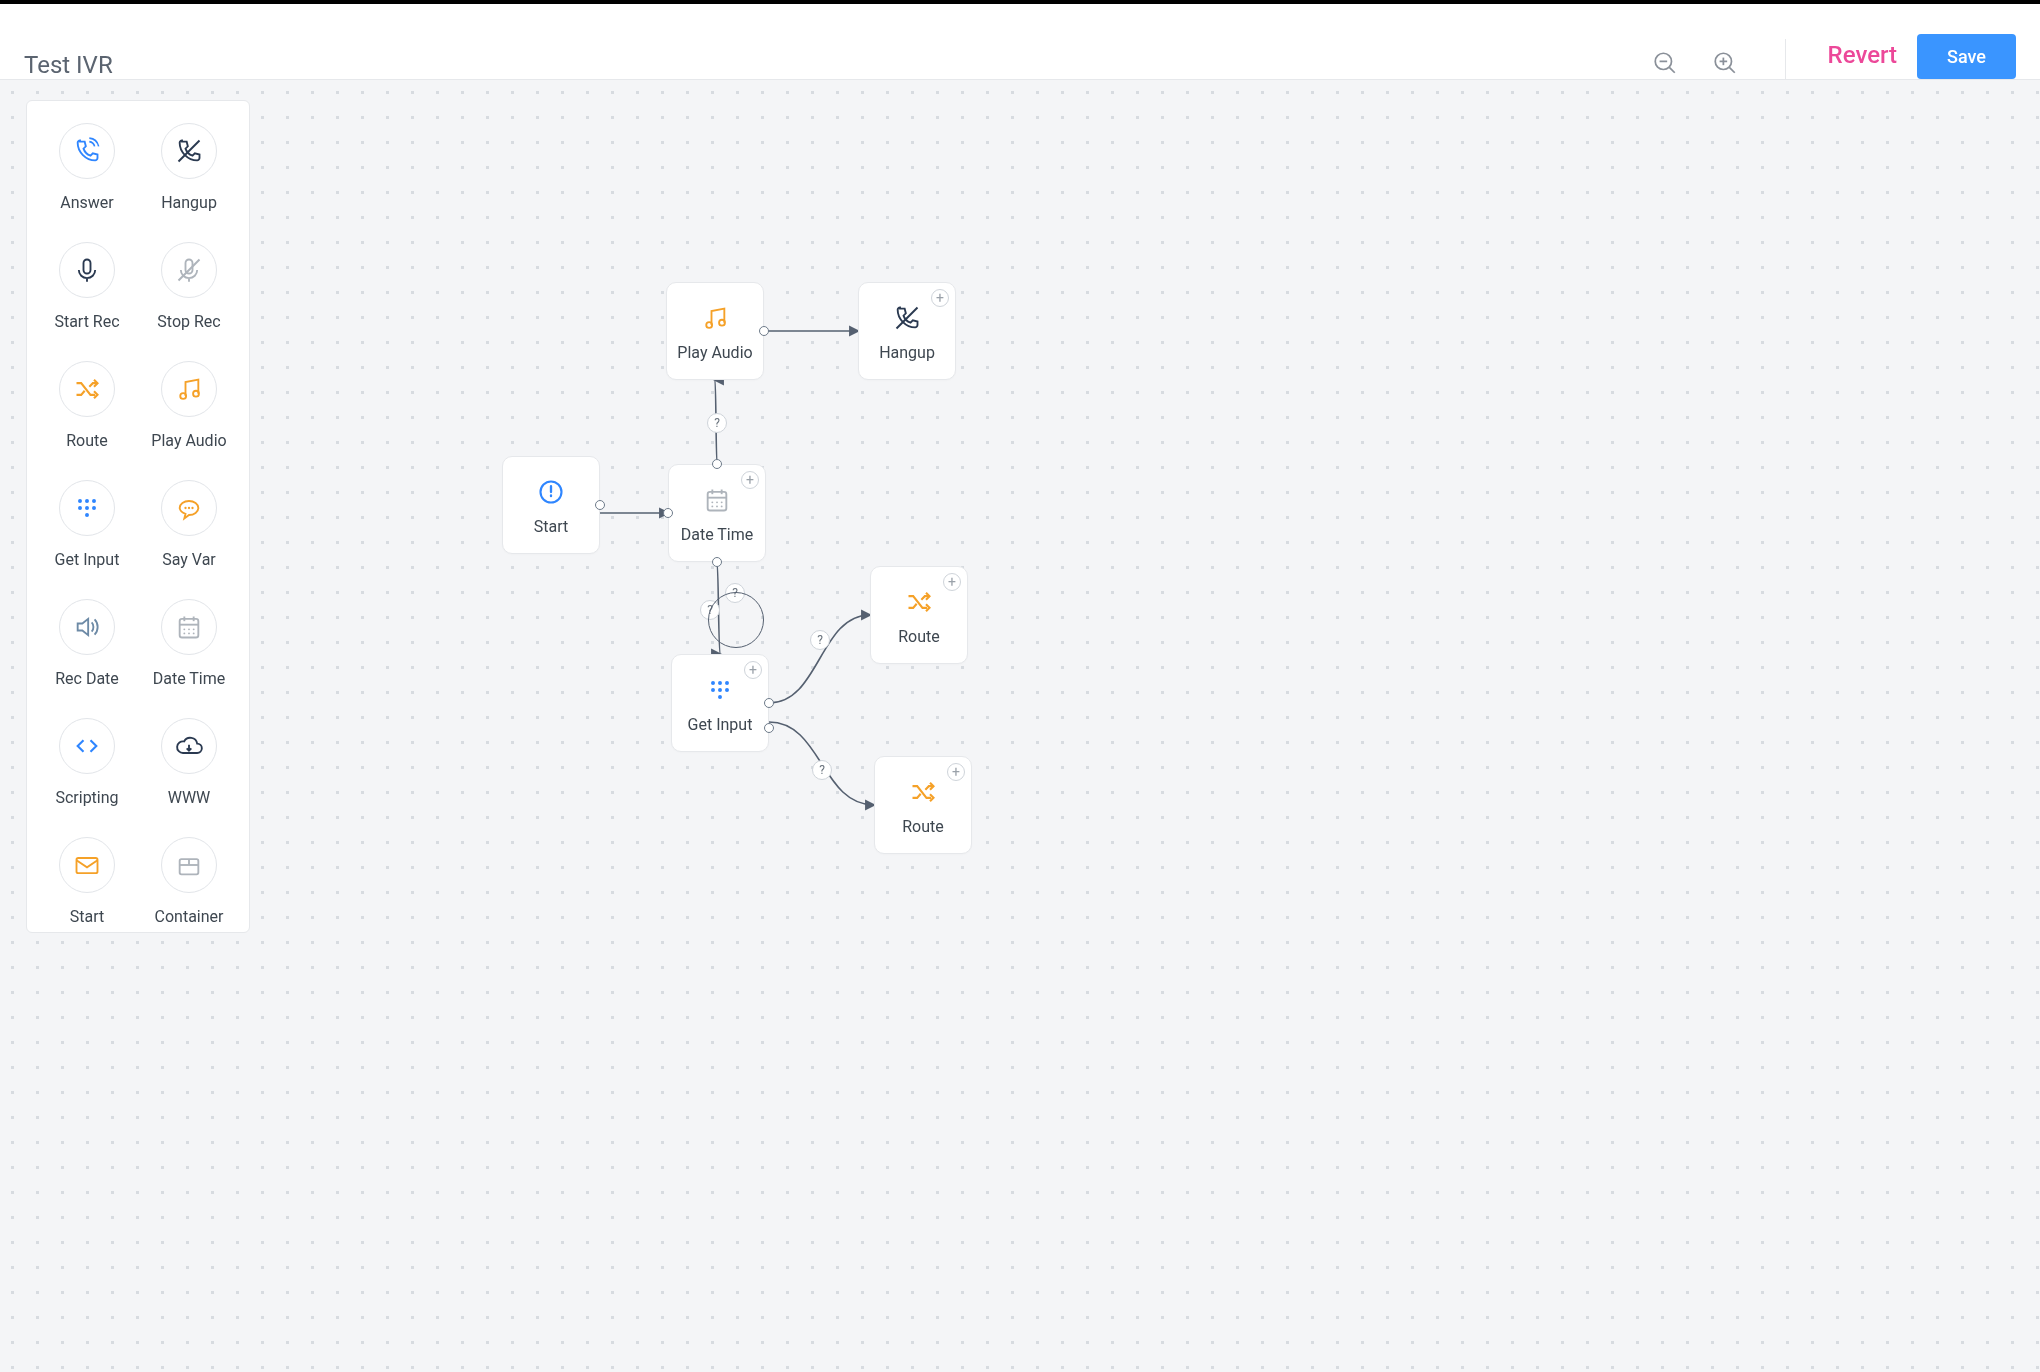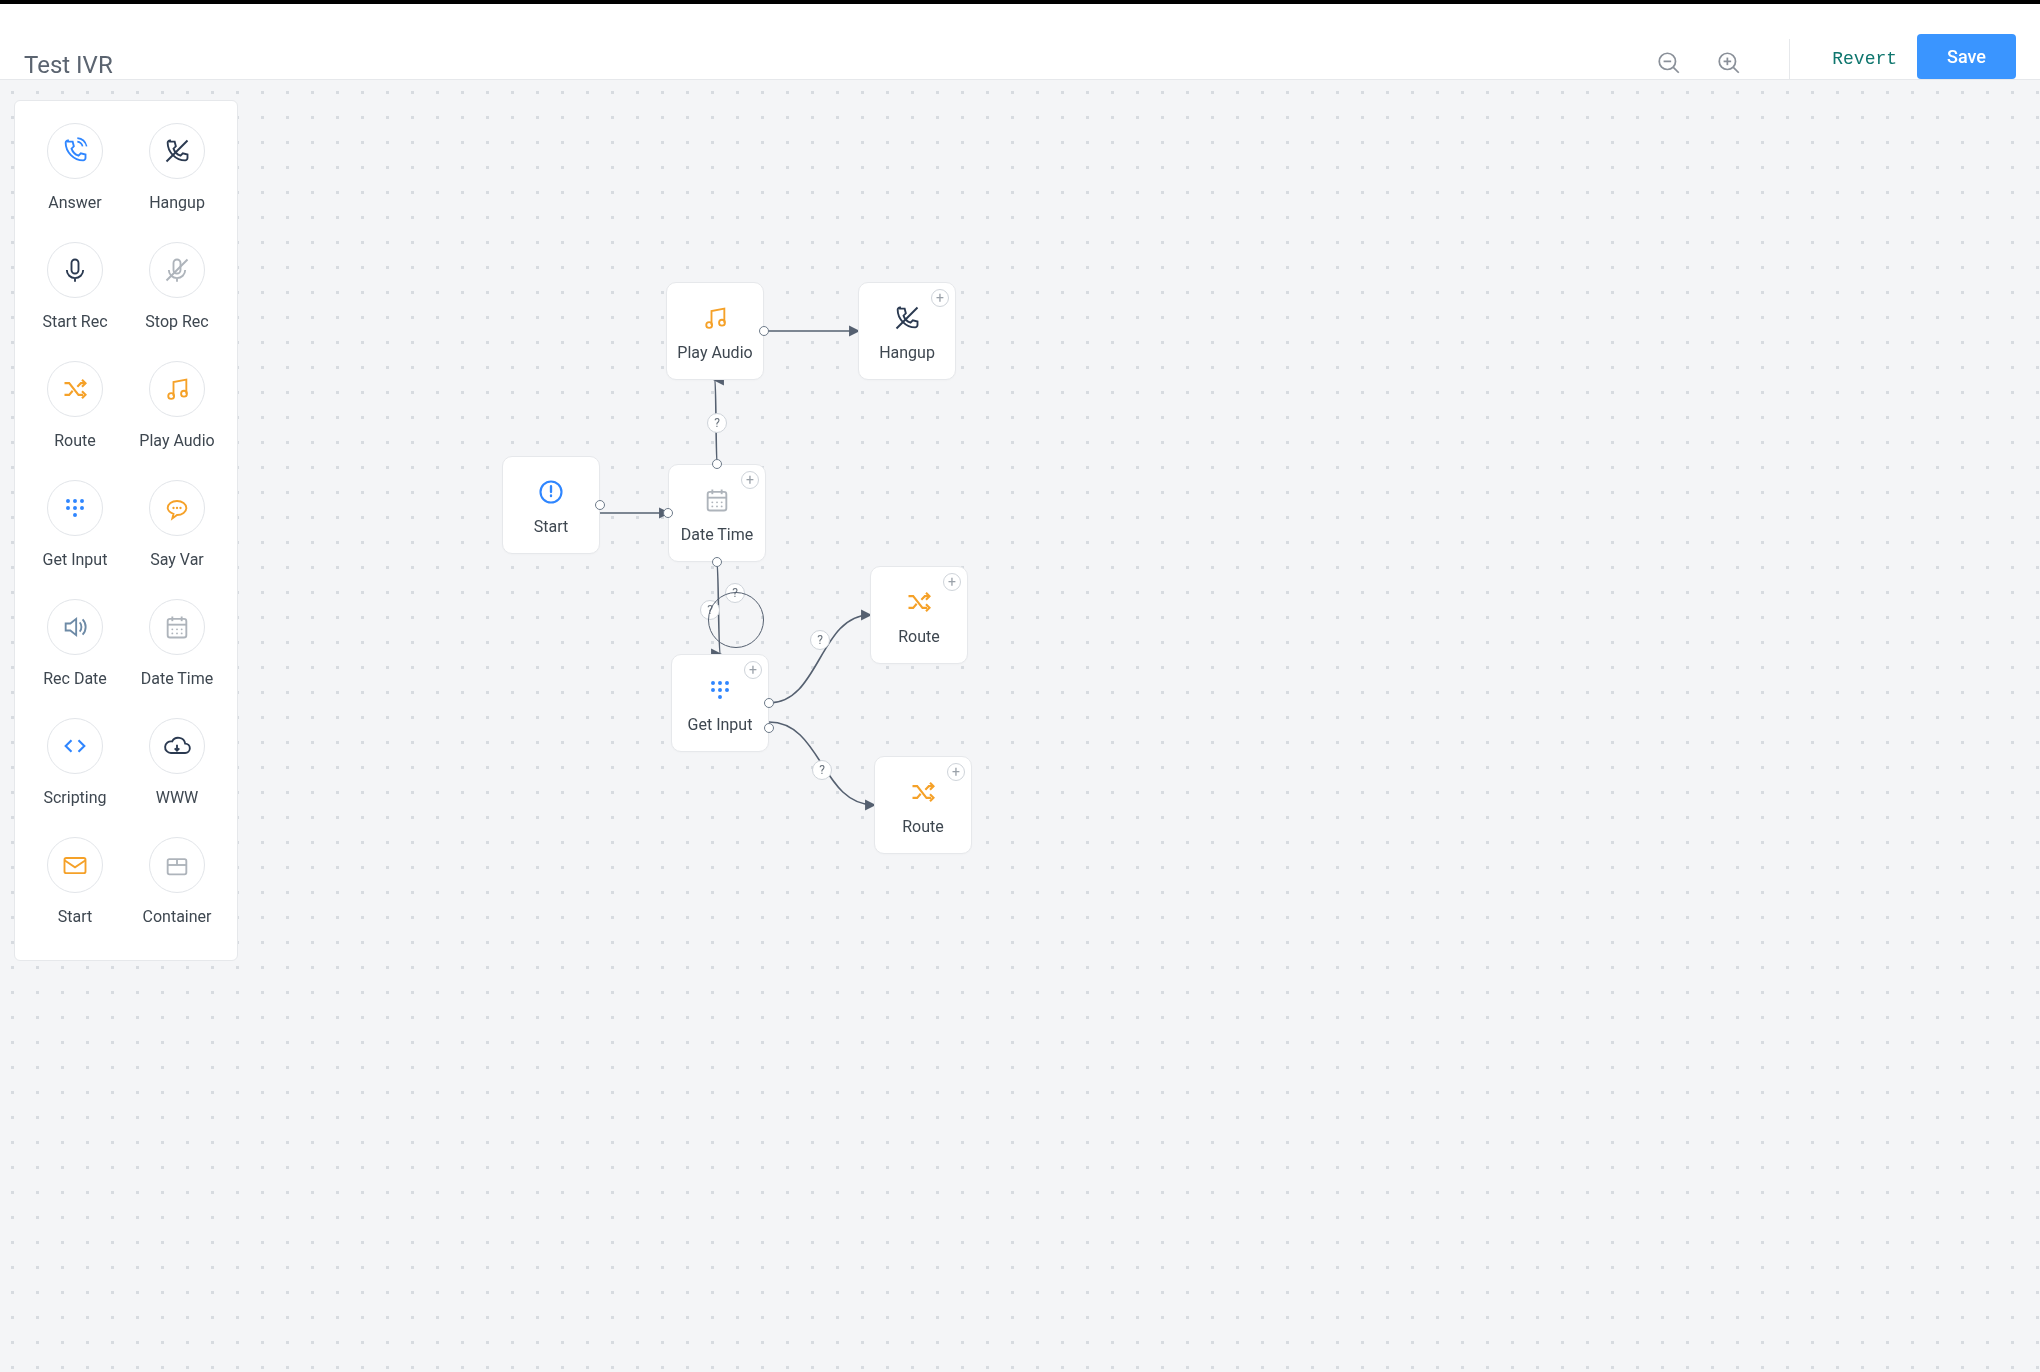--- a/index.html
+++ b/index.html
@@ -10,38 +10,38 @@
   display: flex; align-items: flex-end; padding: 0 24px;
 }
 .header .title { font-size: 24px; color: #5b6470; flex: 1; }
 .header .zoom-group { display: flex; gap: 28px; margin-right: 22px; }
 .icon-btn {
   width: 32px; height: 32px; display: flex; align-items: center; justify-content: center;
   color: #8a9099; cursor: pointer;
 }
 .header .divider { width: 1px; height: 40px; background: #e6e8eb; margin: 0 22px; }
 .revert-btn {
-  color: #0f766e; font-size: 18px; font-weight: 500; background: none; border: none;
-  padding: 10px 20px; cursor: pointer; font-family: Liberation Mono, monospace;
+  color: #ec4899; font-size: 24px; font-weight: 500; background: none; border: none;
+  padding: 10px 20px; cursor: pointer;
 }
 .save-btn {
   background: #3a95ff; color: #fff; font-size: 18px; font-weight: 500;
   border: none; border-radius: 4px; padding: 12px 30px; cursor: pointer;
 }
 .workspace { position: absolute; top: 80px; left: 0; right: 0; bottom: 0; }
 .dot-grid {
   position: absolute; inset: 0;
   background-image: radial-gradient(#d7dbe0 1.5px, transparent 1.5px);
   background-size: 25px 25px;
 }
 
 .palette {
-  position: absolute; top: 20px; left: 14px; width: 224px;
+  position: absolute; top: 20px; left: 26px; width: 224px;
   background: #fff; border: 1px solid #e6e8eb; border-radius: 6px;
-  padding: 22px 12px 34px; display: grid; grid-template-columns: 1fr 1fr;
+  padding: 22px 12px 6px; display: grid; grid-template-columns: 1fr 1fr;
   row-gap: 30px; column-gap: 6px;
 }
 .pal-item { display: flex; flex-direction: column; align-items: center; cursor: grab; }
 .pal-circle {
   width: 56px; height: 56px; border-radius: 50%; border: 1px solid #e2e5e9;
   display: flex; align-items: center; justify-content: center; margin-bottom: 14px;
   color: #556; background: #fff;
 }
 .pal-label { font-size: 16px; color: #3e4750; }
 

